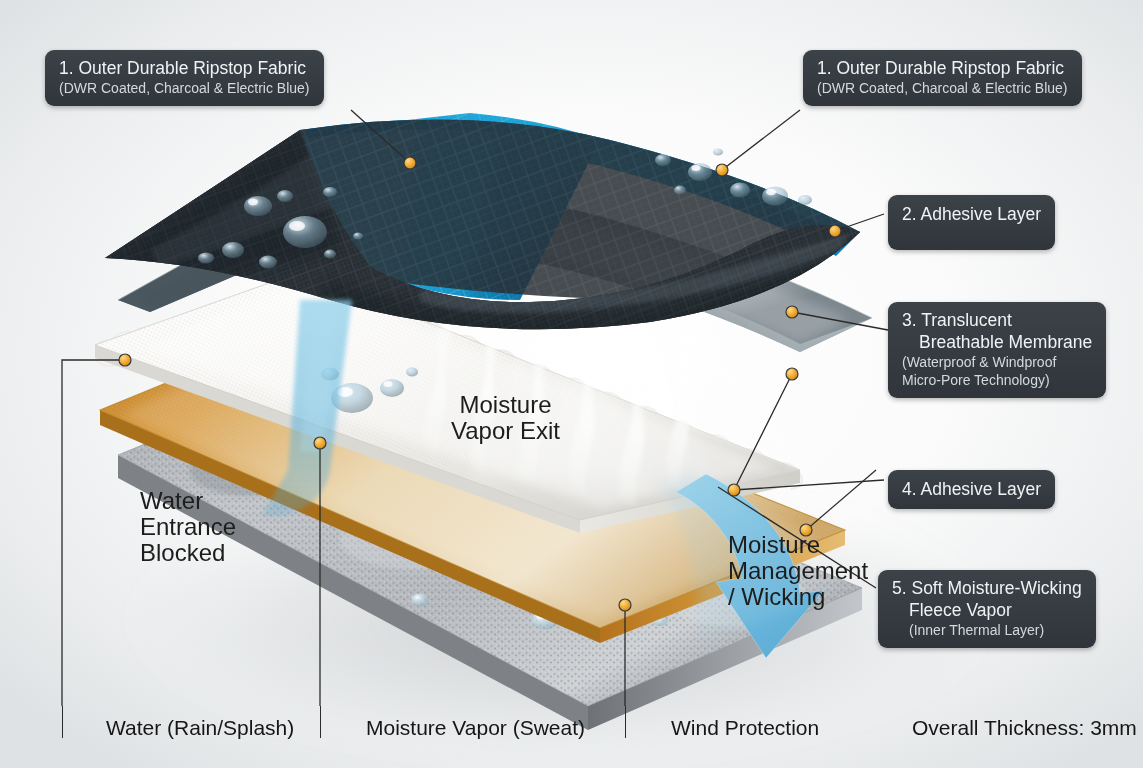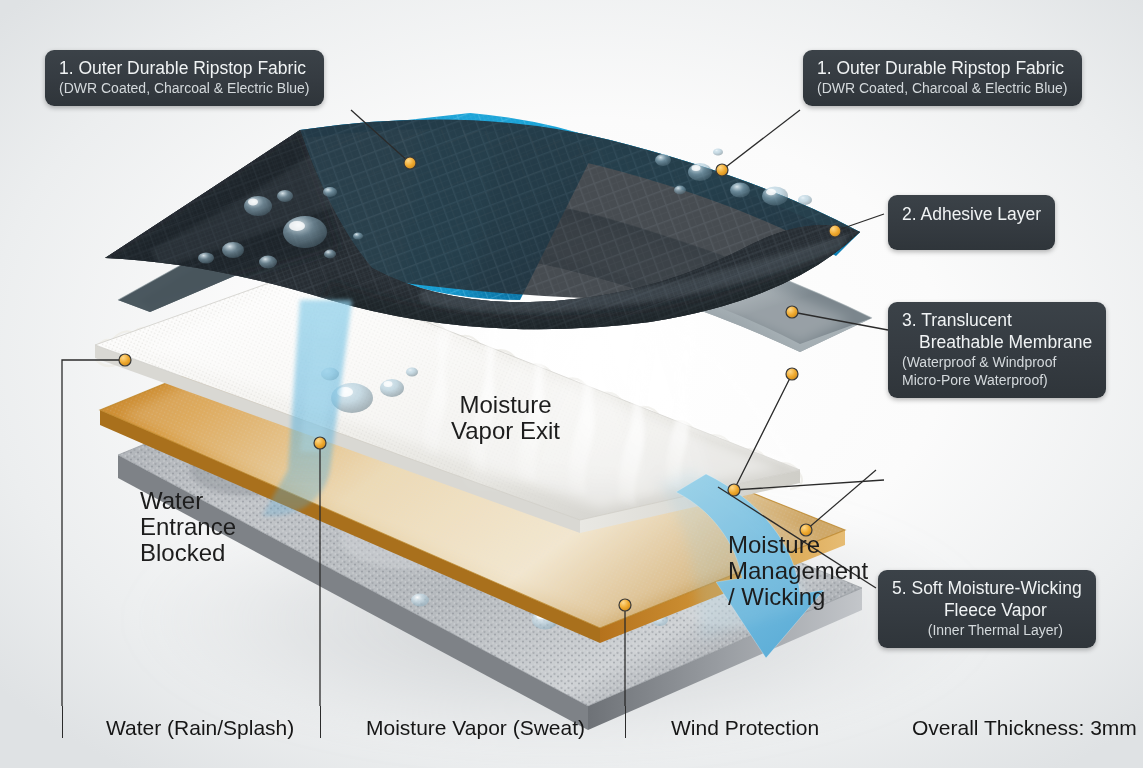--- a/index.html
+++ b/index.html
@@ -13,21 +13,21 @@
   #art{position:absolute;left:0;top:0;width:1143px;height:768px;}
 
   .cal{position:absolute;box-sizing:border-box;
     background:linear-gradient(180deg,#3b4248 0%,#353b41 55%,#2f353a 100%);
     border-radius:9px;padding:7px 14px 9px 14px;
     box-shadow:0 2px 5px rgba(0,0,0,.28);
     color:#eef1f2;}
   .cal .t1{font-size:17.5px;line-height:22px;white-space:nowrap;color:#f0f3f4;}
   .cal .t2{font-size:14px;line-height:18px;white-space:nowrap;color:#d4d9dc;}
   .cal .ctr{text-align:center;}
-  .cal .ind{padding-left:17px;text-align:center;}
+  .cal .ind{padding-left:17px;}
 
   .freetext{position:absolute;color:#1d1d1d;white-space:nowrap;}
   .freetext .l{font-size:24px;line-height:26px;}
 
   .bottomcap{position:absolute;font-size:21px;color:#161616;white-space:nowrap;margin-left:36px;}
 
   .vline{position:absolute;background:#2b2b2b;width:1px;}
 </style>
 </head>
 <body>
@@ -493,23 +493,26 @@
   </div>
 
   <div class="cal" style="left:888px;top:195px;padding-top:8px;padding-bottom:25px;">
     <div class="t1">2. Adhesive Layer</div>
   </div>
 
   <div class="cal" style="left:888px;top:302px;">
     <div class="t1">3. Translucent</div>
     <div class="t1 ind">Breathable Membrane</div>
     <div class="t2">(Waterproof &amp; Windproof</div>
-    <div class="t2">Micro-Pore Waterproof)</div>
-  </div>
-
+    <div class="t2">Micro-Pore Technology)</div>
+  </div>
+
+  <div class="cal" style="left:888px;top:470px;padding-top:8px;padding-bottom:9px;">
+    <div class="t1">4. Adhesive Layer</div>
+  </div>
 
   <div class="cal" style="left:878px;top:570px;">
     <div class="t1">5. Soft Moisture-Wicking</div>
     <div class="t1 ind">Fleece Vapor</div>
     <div class="t2 ind">(Inner Thermal Layer)</div>
   </div>
 
   <div class="freetext" style="left:451px;top:392px;text-align:center;">
     <div class="l">Moisture</div>
     <div class="l">Vapor Exit</div>

